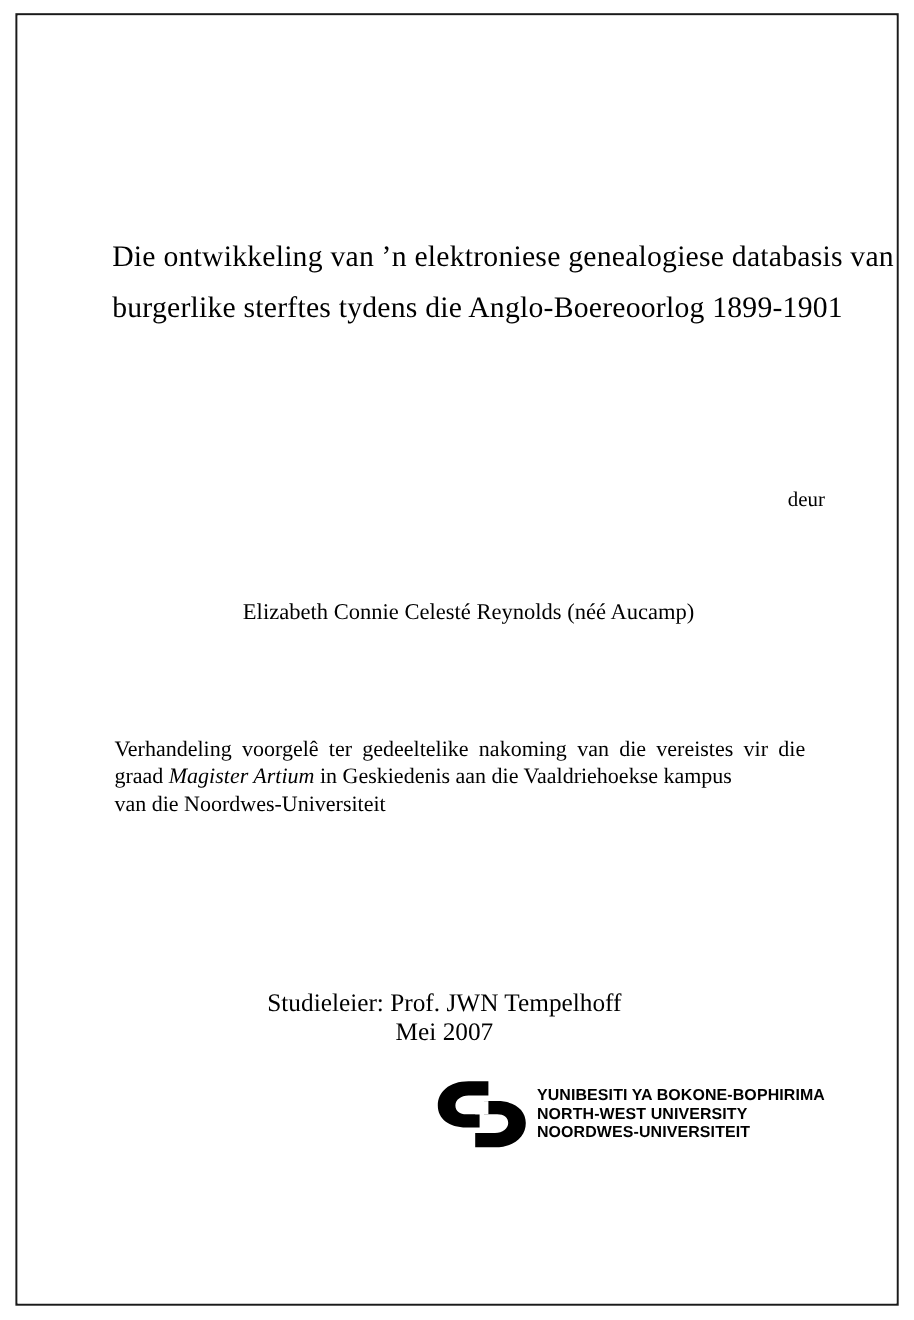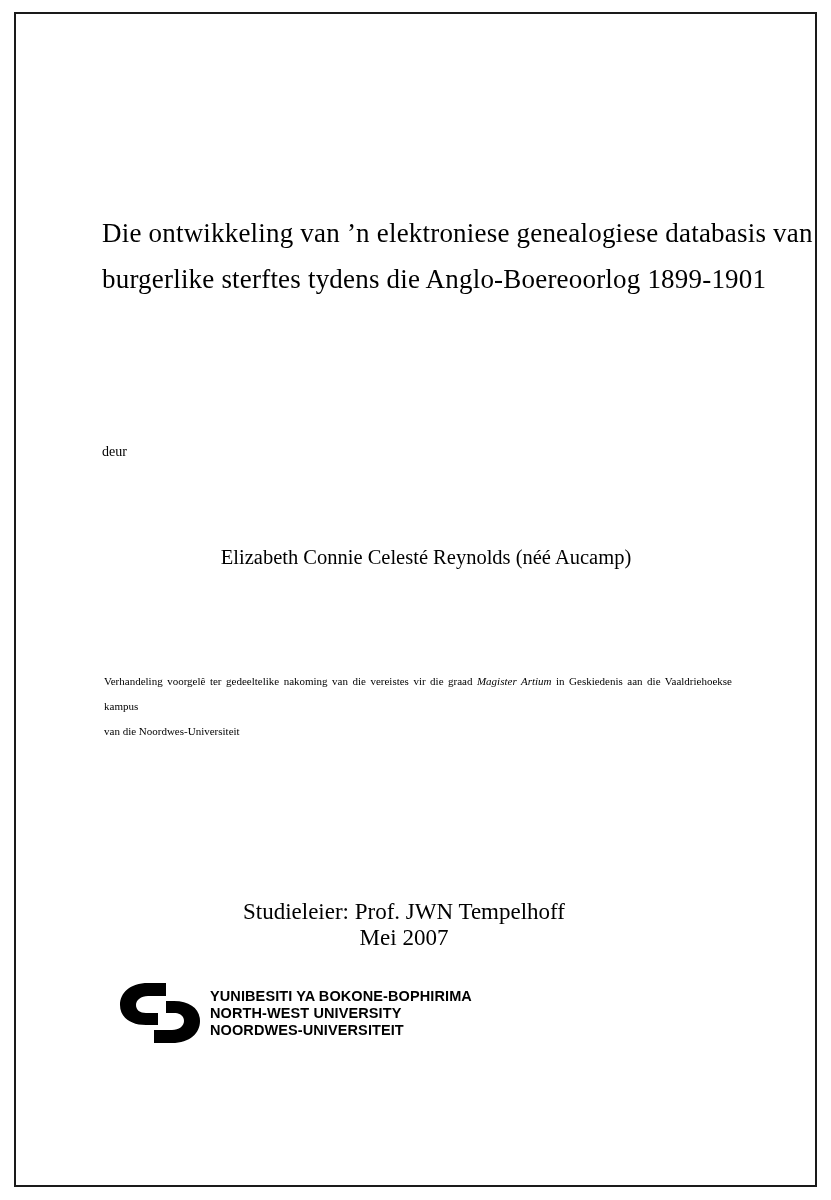--- a/index.html
+++ b/index.html
@@ -59,40 +59,40 @@
     line-height: 46px;
     letter-spacing: 0.2px;
     white-space: nowrap;
   }
 
   .byline-label {
     position: absolute;
     top: 430px;
     left: 0;
     width: 648px;
-    text-align: left;
-    font-size: 14px;
+    text-align: right;
+    font-size: 19px;
   }
 
   .author {
     position: absolute;
     top: 516px;
     left: 0;
     width: 648px;
     text-align: center;
     font-size: 20.5px;
     margin-top: 16px;
   }
 
   .statement {
     position: absolute;
     top: 655px;
     left: 2px;
     width: 628px;
-    font-size: 11px;
+    font-size: 20px;
     line-height: 25px;
     text-align: justify;
   }
   .statement .last-line {
     text-align: left;
   }
   .statement em {
     font-style: italic;
   }
 
@@ -102,24 +102,24 @@
     left: 2px;
     width: 600px;
     font-size: 23px;
     line-height: 26px;
     text-align: center;
   }
 
   .logo-wrap {
     position: absolute;
     top: 965px;
-    left: 16px;
+    left: 0;
     width: 648px;
     display: flex;
-    justify-content: flex-start;
+    justify-content: flex-end;
     align-items: center;
   }
   .logo {
     display: flex;
     align-items: center;
     gap: 8px;
   }
   .logo-mark {
     width: 84px;
     height: 68px;

